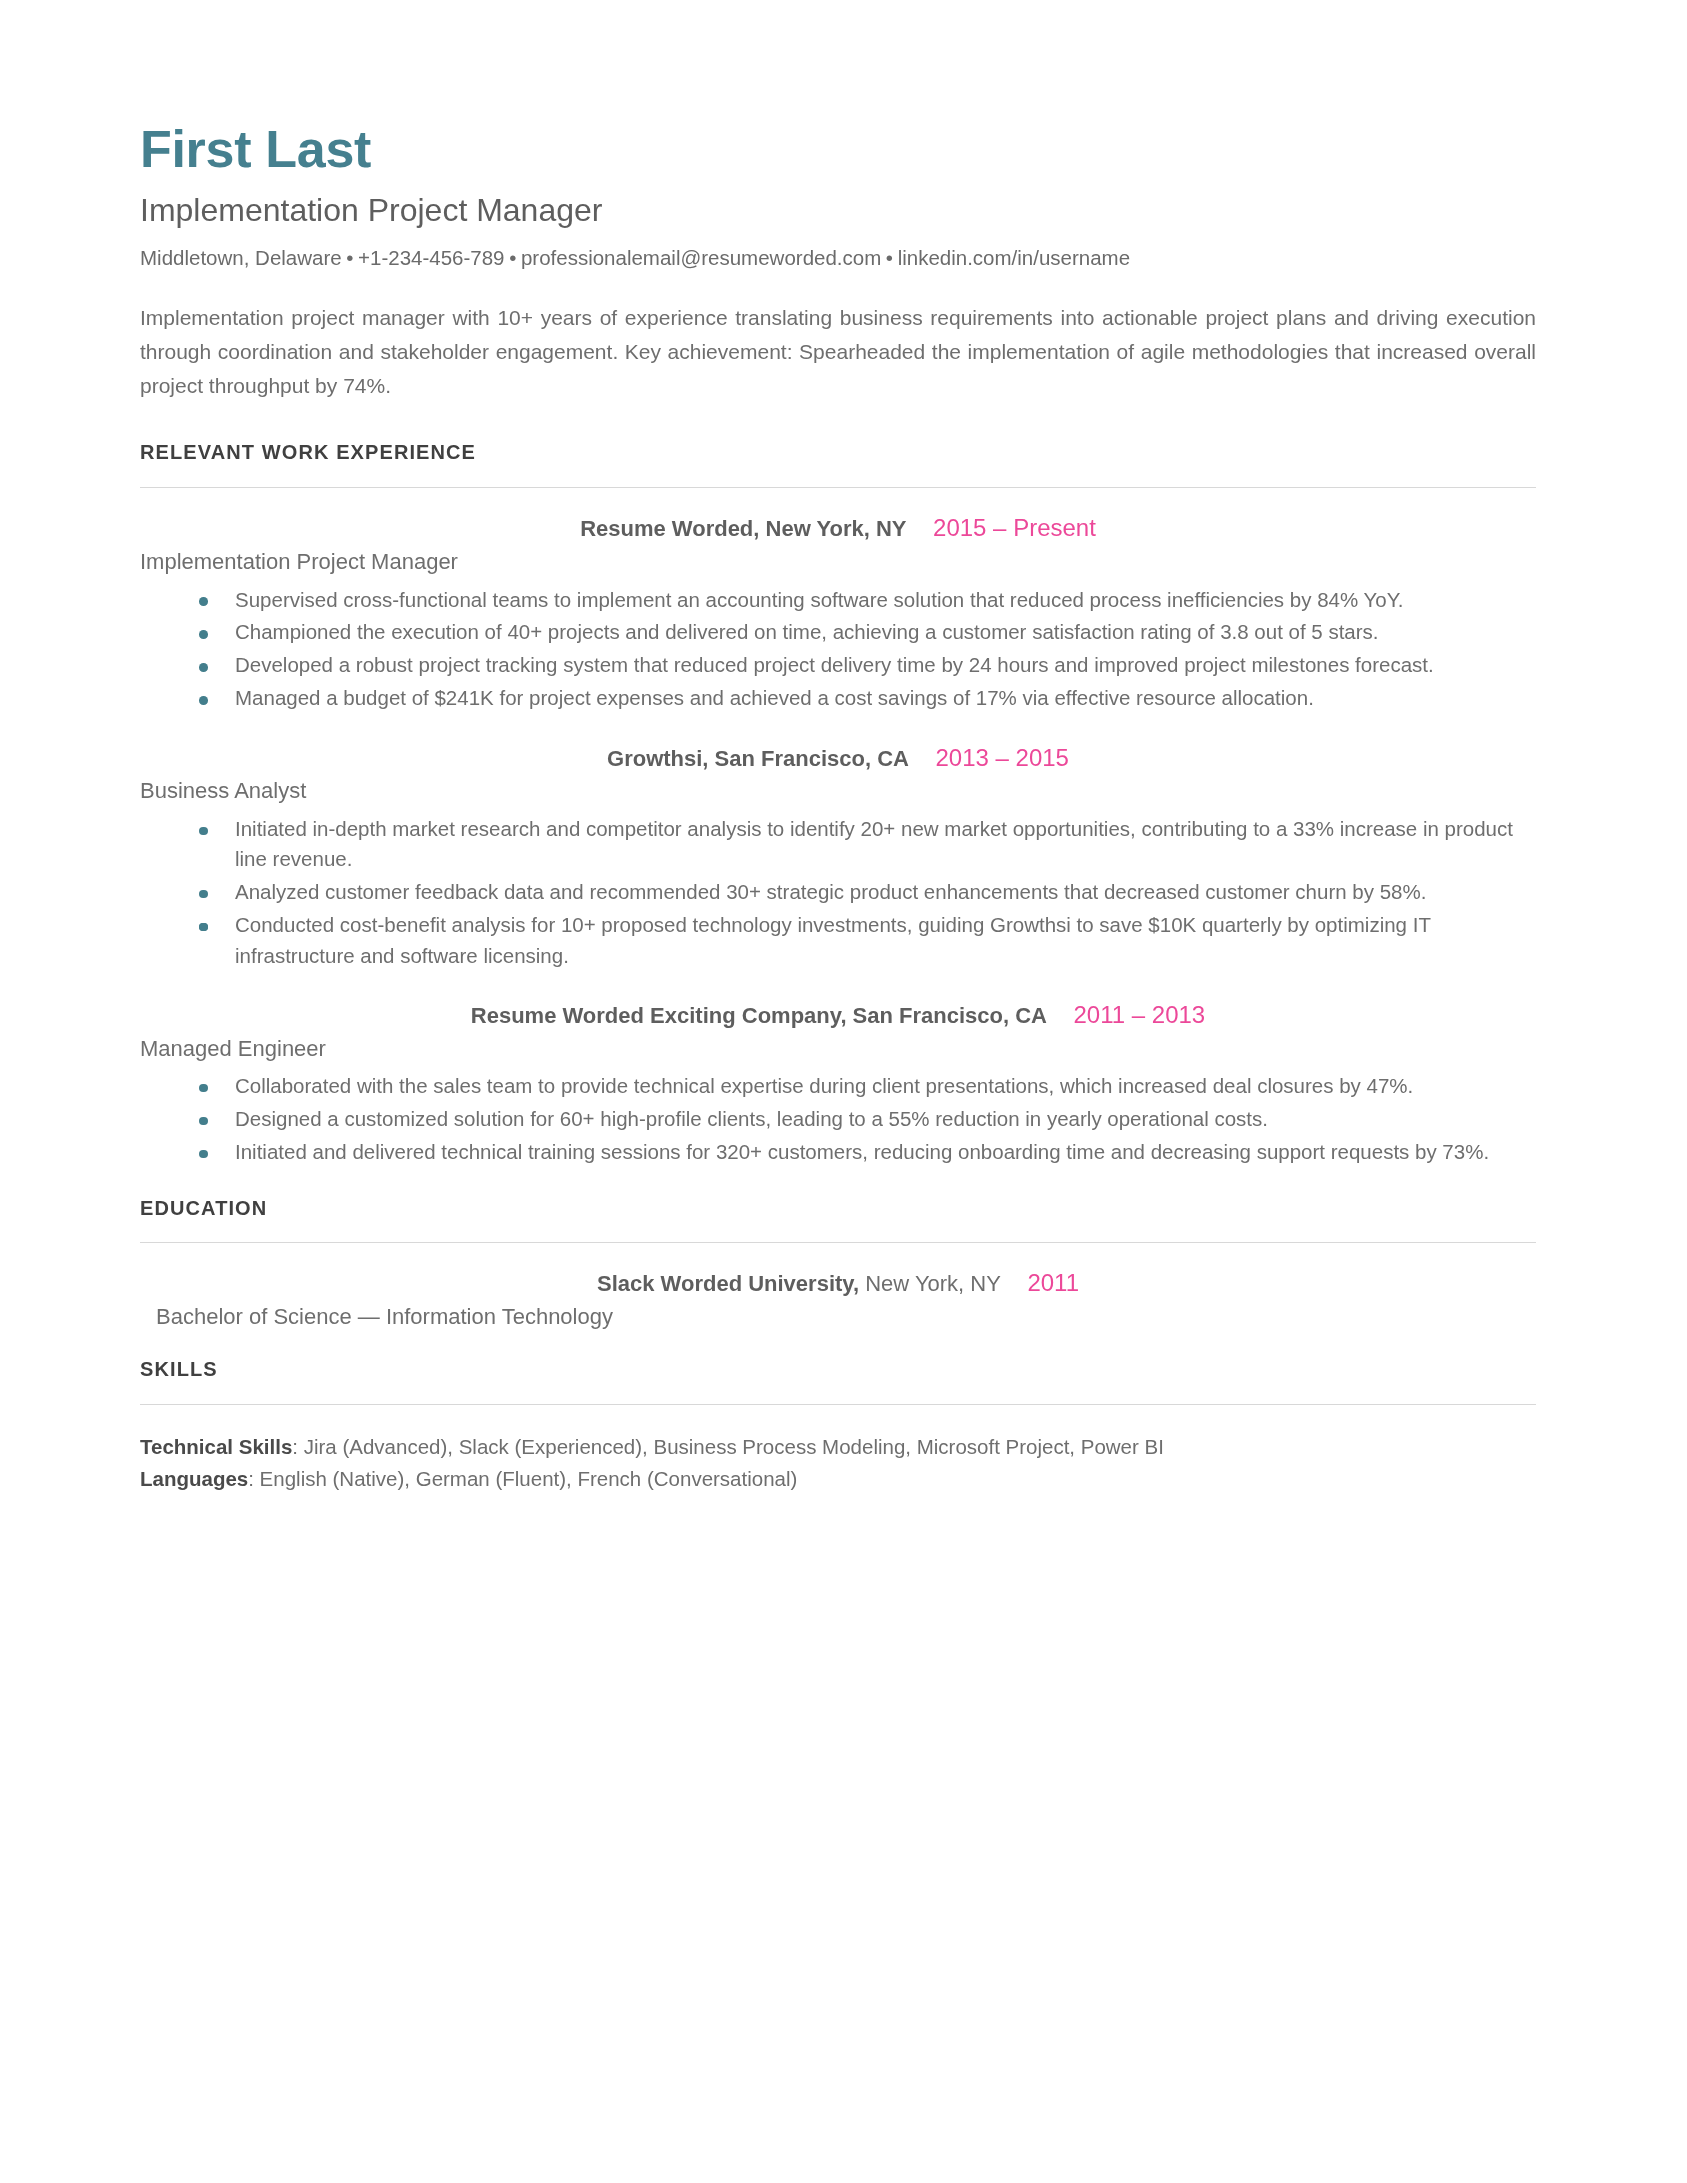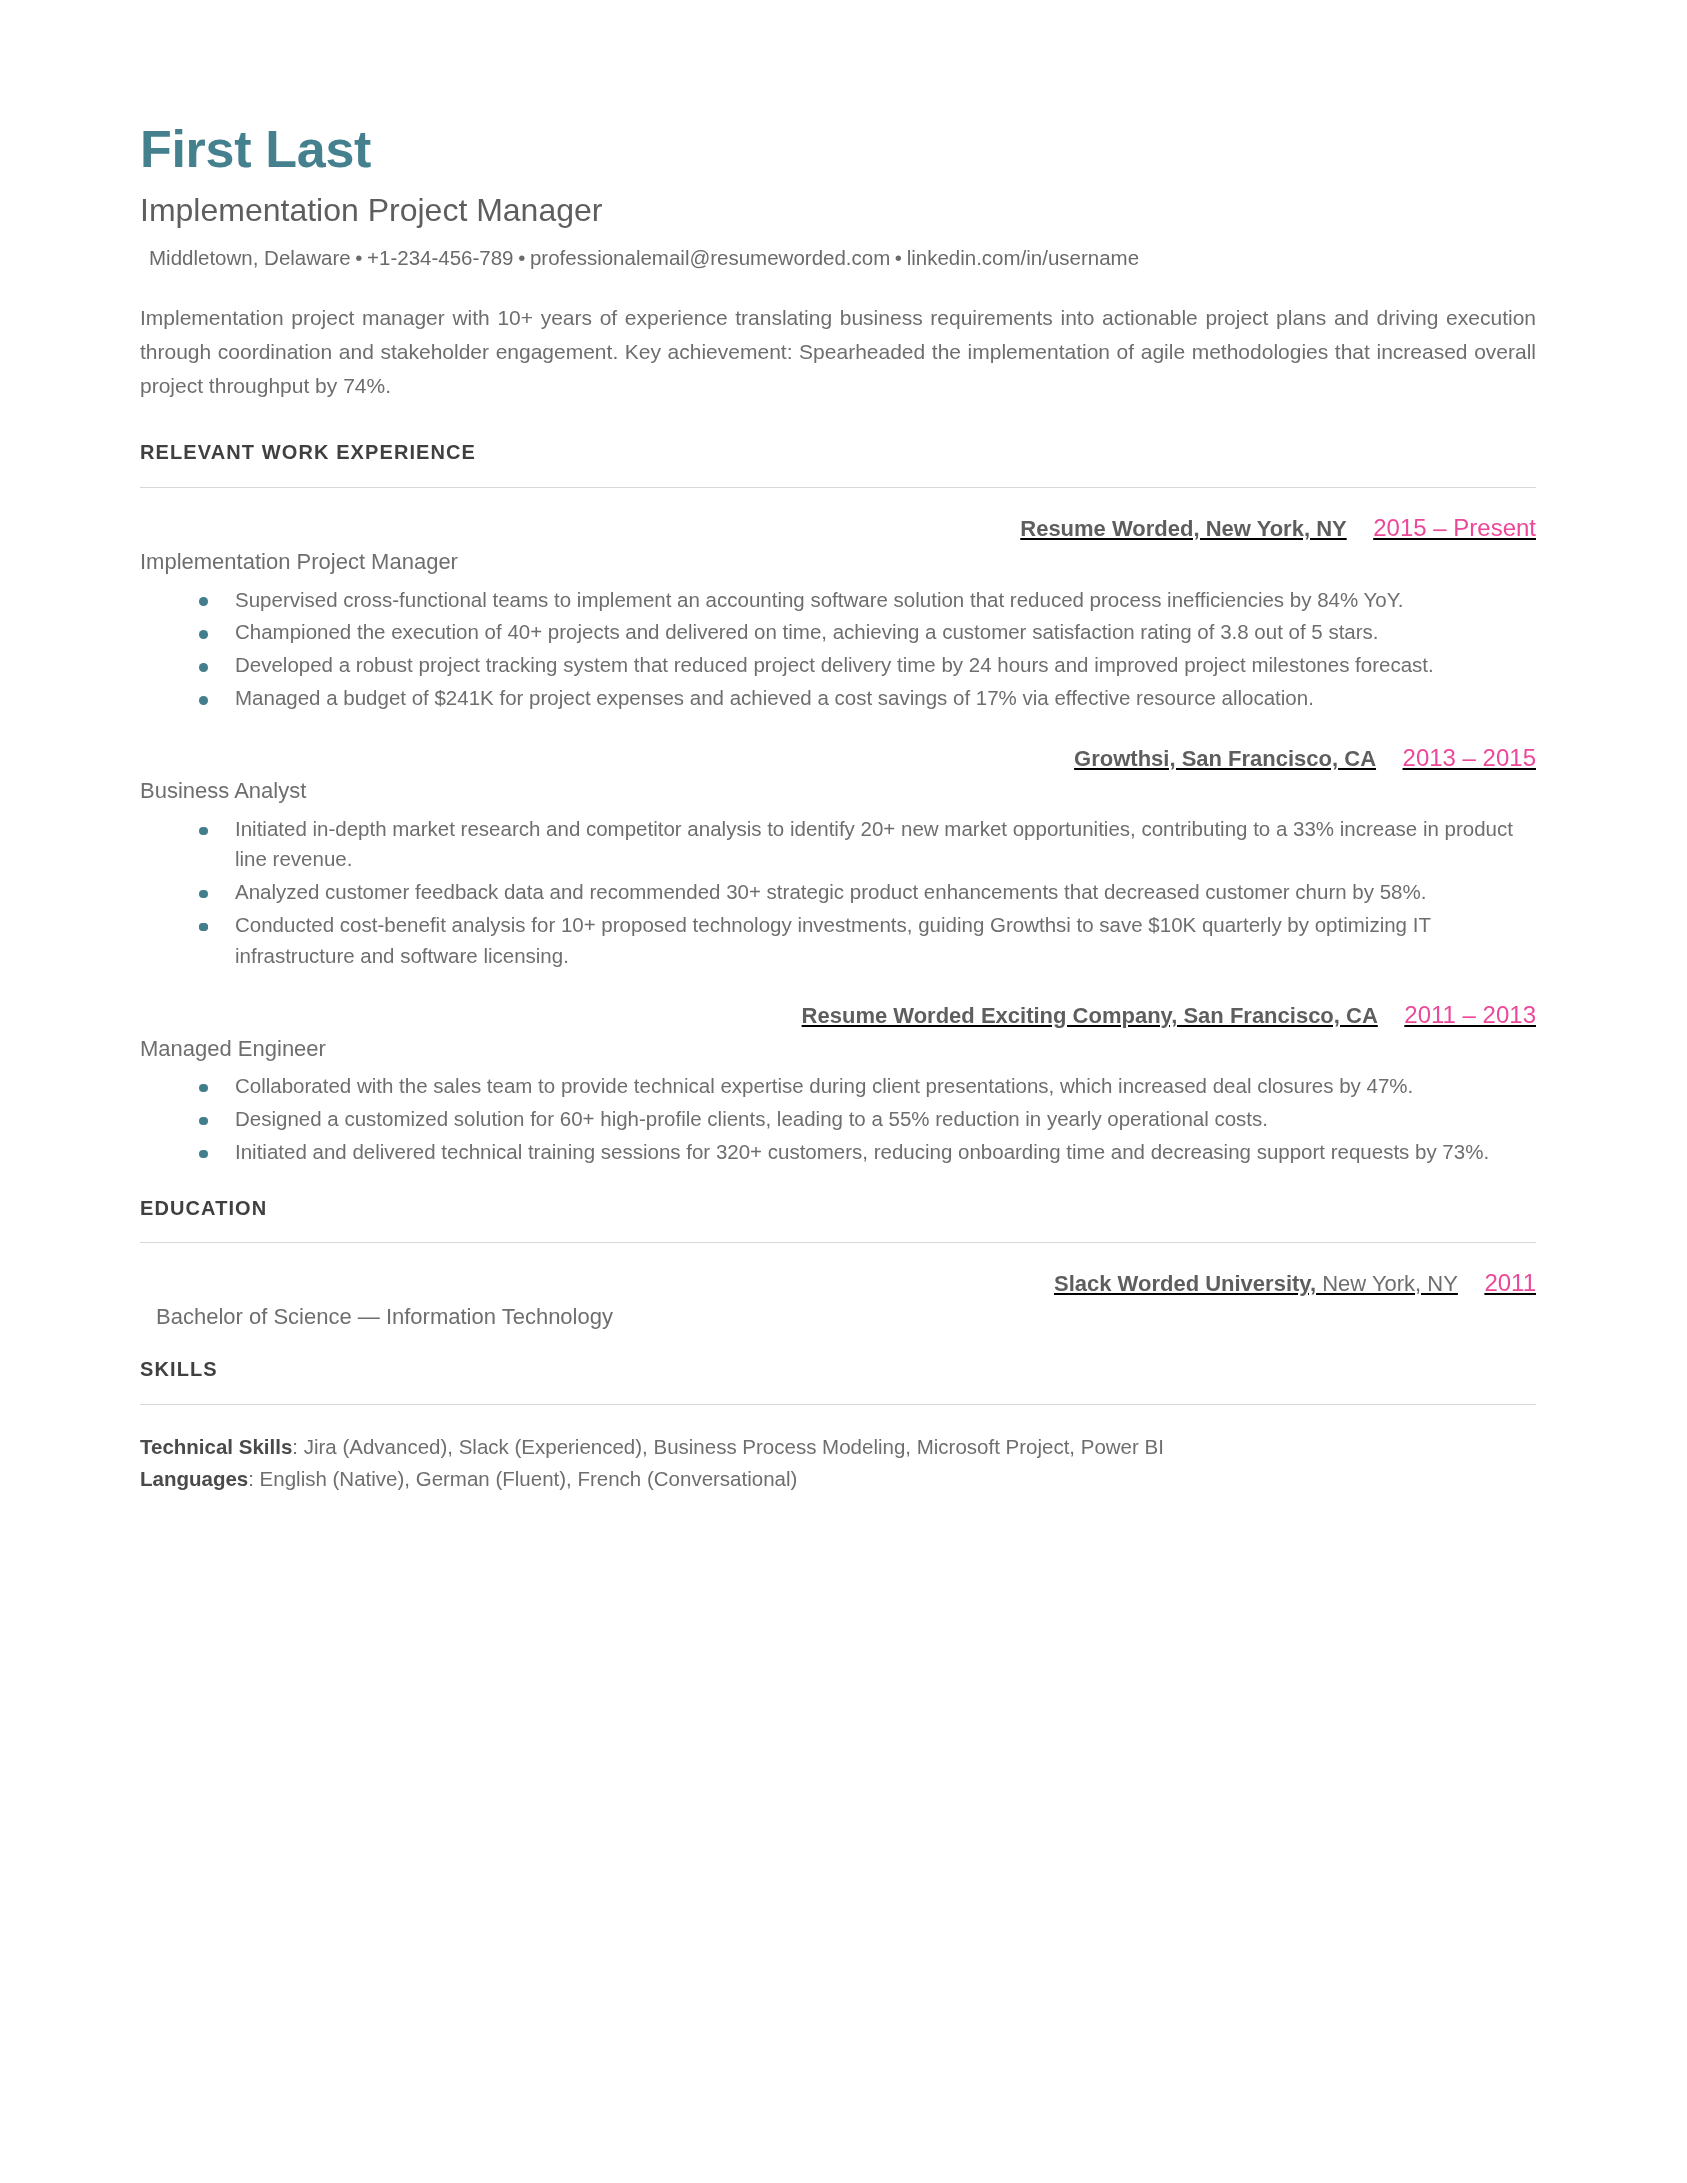--- a/index.html
+++ b/index.html
@@ -35,21 +35,21 @@
     font-size: 32px;
     font-weight: normal;
     color: #5E5E5E;
     line-height: 1.1;
     margin: 0 0 17px 0;
   }
   .contact {
     font-size: 20.5px;
     color: #6B6B6B;
     line-height: 1.3;
-    margin: 0 0 30px 9px;
+    margin: 0 0 30px 0;
     white-space: nowrap;
   }
   .contact .sep { padding: 0 4.6px; }
 
   .summary {
     font-size: 21px;
     color: #6E6E6E;
     line-height: 1.62;
     text-align: justify;
     margin: 0 0 38px 0;
@@ -68,24 +68,23 @@
     background: #D8D8D8;
     margin: 0 0 26.5px 0;
   }
   .section { margin-bottom: 0; }
 
   
   .entry { margin-bottom: 30px; }
   .entry:last-child { margin-bottom: 0; }
   .entry-head {
     display: flex;
-    justify-content: flex-end;
+    justify-content: center;
     align-items: baseline;
     margin-bottom: 5.3px;
-    text-decoration: underline;
   }
   .entry-org {
     font-size: 22px;
     font-weight: bold;
     color: #5E5E5E;
     line-height: 1.25;
   }
   .entry-org .light {
     font-weight: normal;
     color: #6E6E6E;

